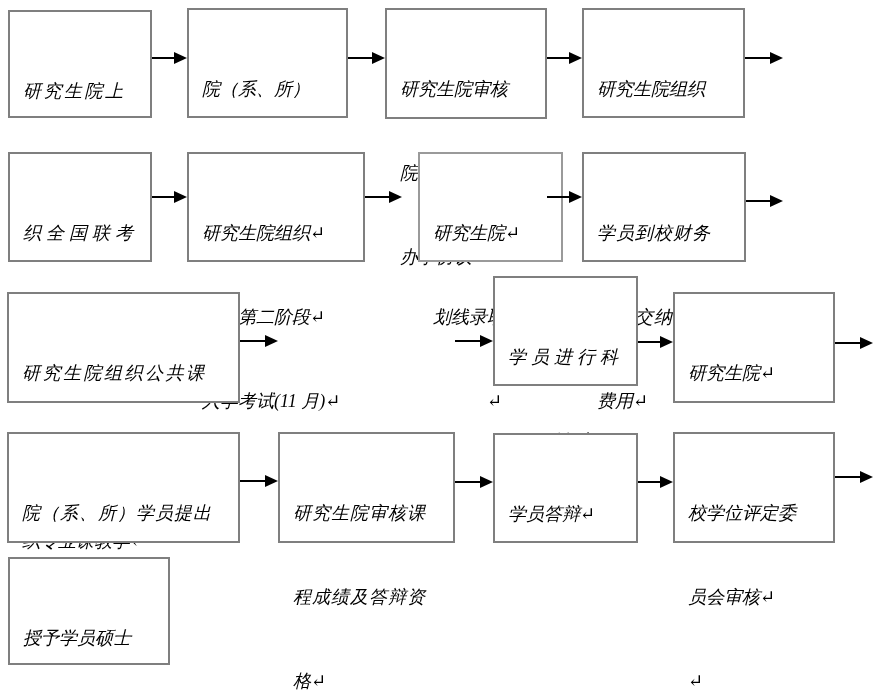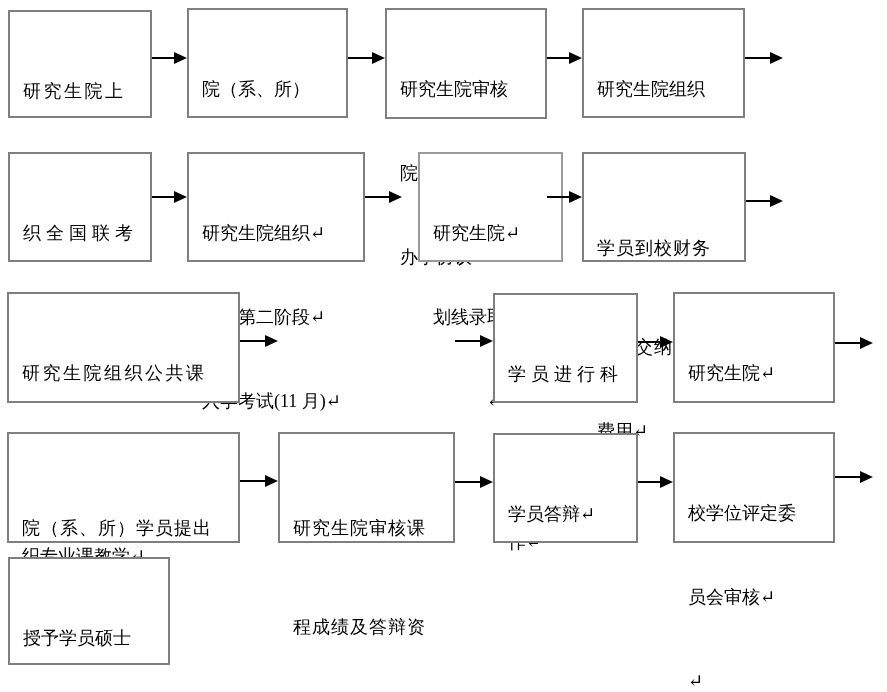--- a/index.html
+++ b/index.html
@@ -3,34 +3,35 @@
 <meta charset="utf-8">
 <style>
   html,body{margin:0;padding:0;background:#ffffff;}
   #canvas{
     position:relative;
     width:887px;height:692px;
     background:#ffffff;
     font-family:"Liberation Serif","DejaVu Serif",serif;
     color:#000000;
     overflow:hidden;
+    font-style:italic;
   }
   .box{
     position:absolute;
     box-sizing:border-box;
     border:2px solid #7f7f7f;
     background:#ffffff;
     padding:9px 12px 0 13px;
     font-size:18px;
     line-height:28px;
     white-space:pre;
   }
   .box.light{border-color:#9a9a9a;margin-left:16px;}
   .line{white-space:pre;}
-  .j1{letter-spacing:1px;margin-top:15px;}
+  .j1{letter-spacing:1px;}
   .j2{letter-spacing:2.5px;}
   .j3{letter-spacing:5px;}
   .arrow{
     position:absolute;
     height:14px;
     display:flex;
     align-items:center;
   }
   .arrow .shaft{flex:1;height:2px;background:#000000;}
   .arrow .head{
@@ -115,21 +116,21 @@
   <div class="arrow" style="left:746px;top:194px;width:37px">
       <i class="shaft"></i>
       <i class="head"></i>
     </div>
 
   <div class="box" style="left:7px;top:292px;width:233px;height:111px">
     <div class="line j2">研究生院组织公共课</div>
     <div class="line j1">教学，院（系、所）组</div>
     <div class="line">织专业课教学↵</div>
   </div>
-  <div class="box" style="left:493px;top:293px;width:145px;height:110px">
+  <div class="box" style="left:493px;top:276px;width:145px;height:110px">
     <div class="line j3">学员进行科</div>
     <div class="line j3">研及论文写</div>
     <div class="line">作↵</div>
   </div>
   <div class="box" style="left:673px;top:292px;width:162px;height:111px">
     <div class="line">研究生院↵</div>
     <div class="line">答辩申请↵</div>
   </div>
   <div class="arrow" style="left:240px;top:334px;width:38px">
       <i class="shaft"></i>

